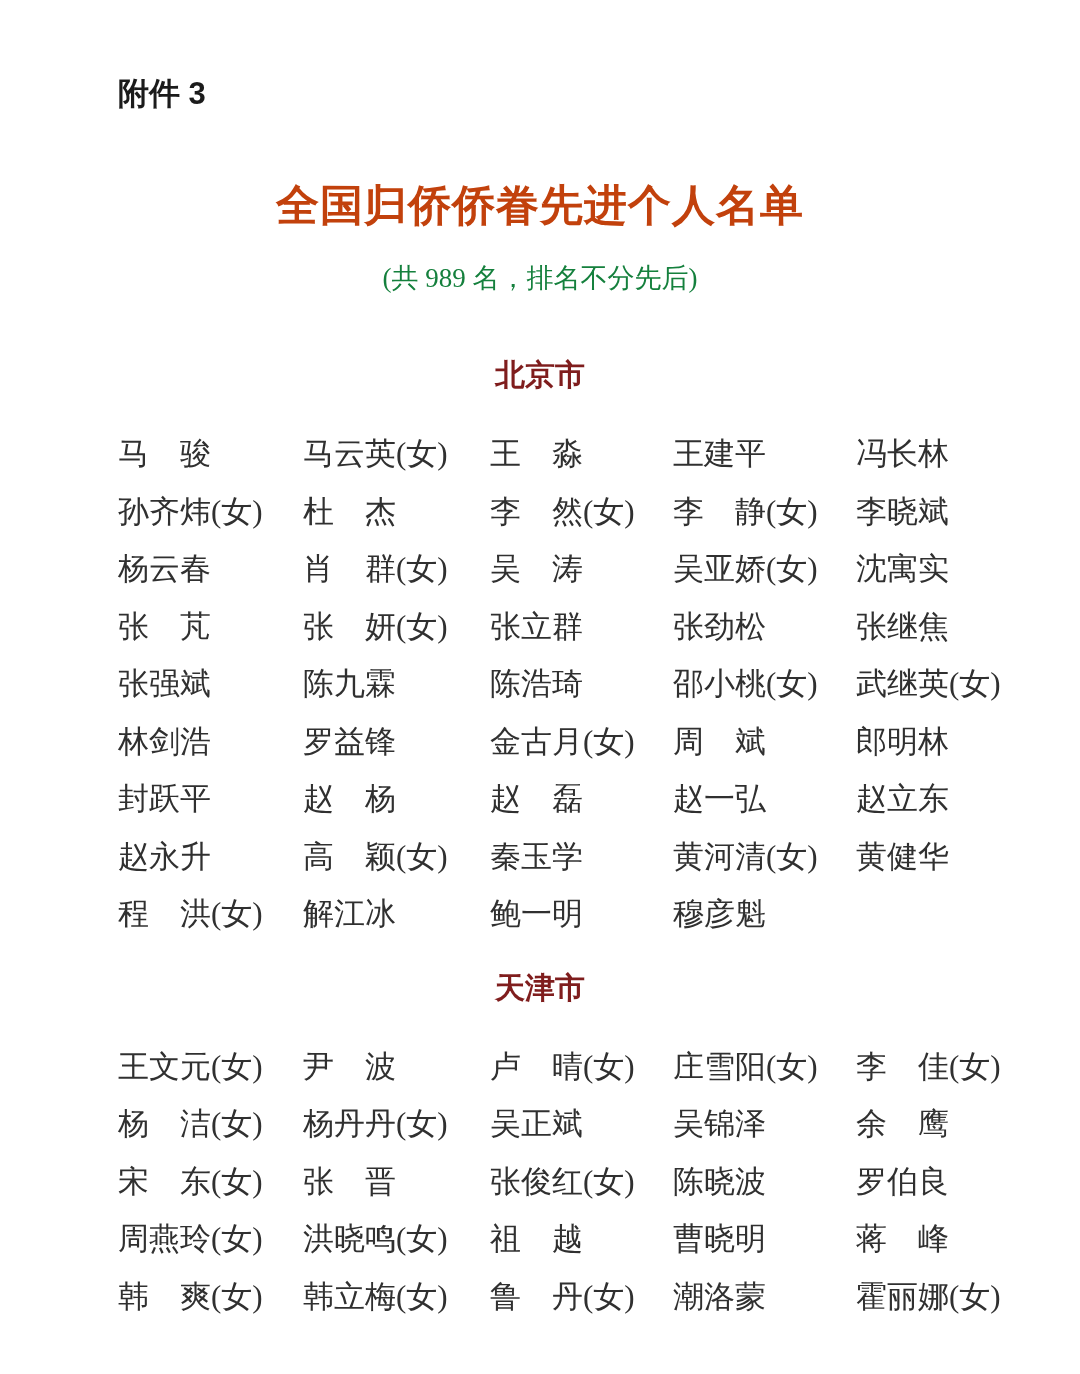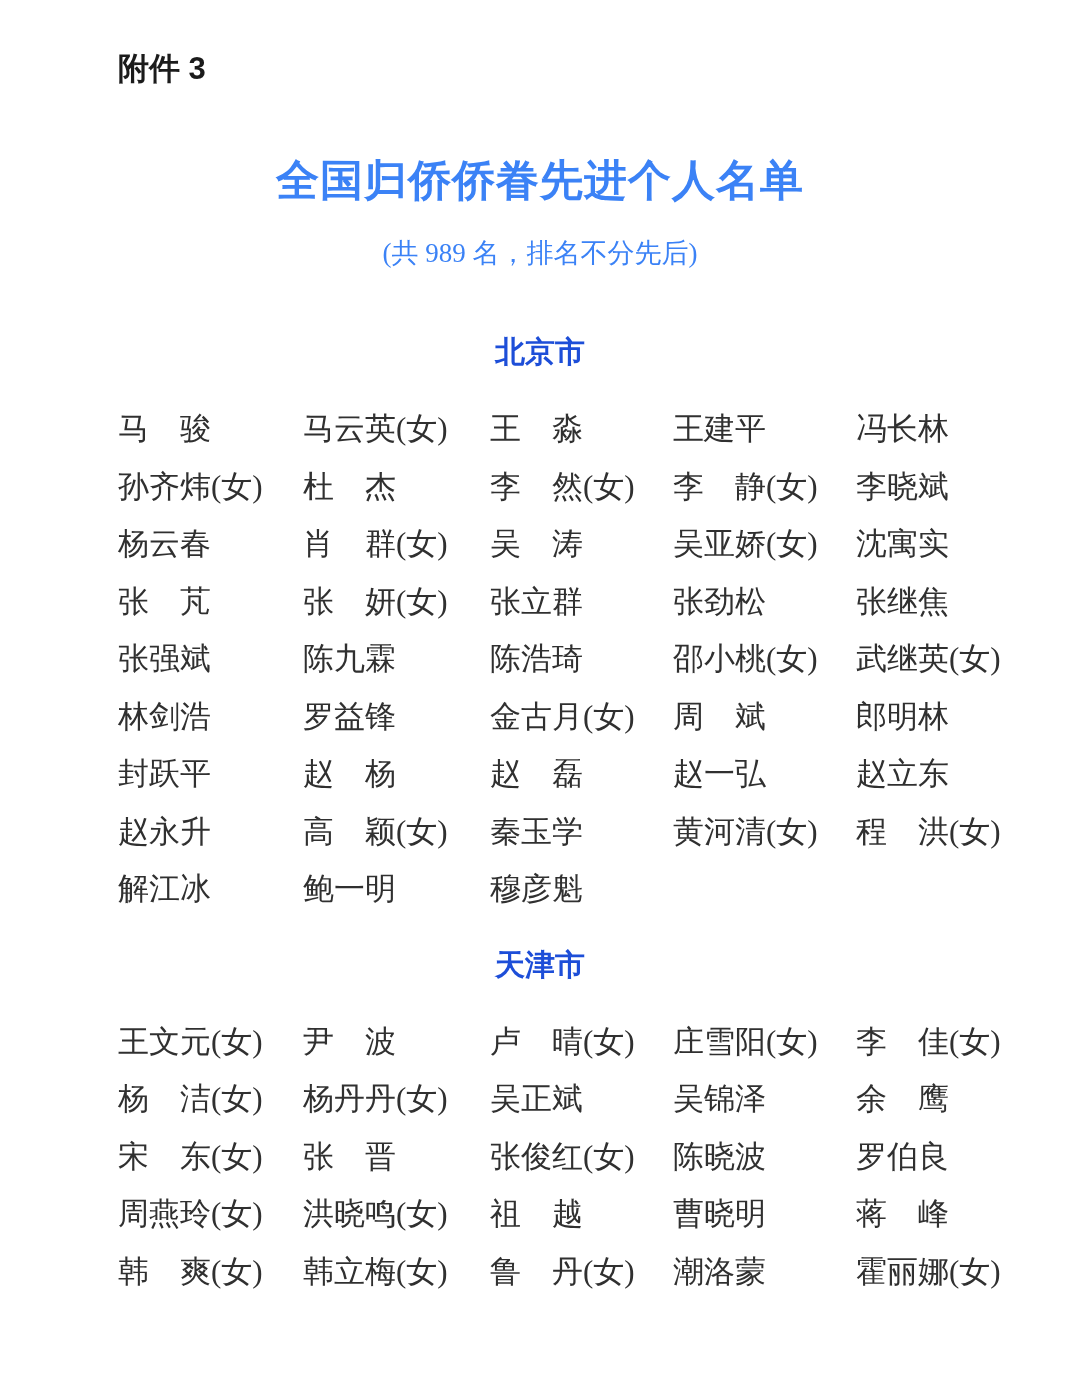--- a/index.html
+++ b/index.html
@@ -7,57 +7,57 @@
     padding: 0;
     background: #ffffff;
     width: 1080px;
     height: 1374px;
     overflow: hidden;
   }
   .page {
     box-sizing: border-box;
     width: 1080px;
     height: 1374px;
-    padding: 48px 118px 0 118px;
+    padding: 73px 118px 0 118px;
     background: #ffffff;
     color: #2a2a2a;
   }
   .attachment {
     font-family: "Liberation Sans", "DejaVu Sans", sans-serif;
     font-weight: 700;
     font-size: 31px;
     line-height: 42px;
     color: #1b1b1b;
   }
   .title {
     margin: 64px 0 0 0;
     text-align: center;
     font-family: "Liberation Serif", "DejaVu Serif", serif;
     font-weight: 900;
     font-size: 43px;
     line-height: 54px;
-    color: #3b82f6;
+    color: #c2410c;
     letter-spacing: 1px;
   }
   .subtitle {
     margin-top: 28px;
     text-align: center;
     font-family: "Liberation Serif", "DejaVu Serif", serif;
     font-size: 27px;
     line-height: 34px;
-    color: #3b82f6;
+    color: #15803d;
   }
   .region {
     margin: 60px 0 0 0;
     text-align: center;
-    font-family: Liberation Sans, sans-serif;
+    font-family: Liberation Mono, monospace;
     font-weight: 700;
     font-size: 30px;
     line-height: 44px;
-    color: #1d4ed8;
+    color: #7f1d1d;
   }
   .name-grid {
     margin-top: 26px;
     display: grid;
     grid-template-columns: 170px 172px 168px 168px 1fr;
     column-gap: 15px;
   }
   .name {
     font-family: "Liberation Serif", "DejaVu Serif", serif;
     font-size: 31px;
@@ -110,20 +110,21 @@
         <div class="name">郎明林</div>
         <div class="name">封跃平</div>
         <div class="name">赵　杨</div>
         <div class="name">赵　磊</div>
         <div class="name">赵一弘</div>
         <div class="name">赵立东</div>
         <div class="name">赵永升</div>
         <div class="name">高　颖(女)</div>
         <div class="name">秦玉学</div>
         <div class="name">黄河清(女)</div>
+        <div class="name">黄健华</div>
         <div class="name">程　洪(女)</div>
         <div class="name">解江冰</div>
         <div class="name">鲍一明</div>
         <div class="name">穆彦魁</div>
       </div>
       <h2 class="region second">天津市</h2>
       <div class="name-grid second">
         <div class="name">王文元(女)</div>
         <div class="name">尹　波</div>
         <div class="name">卢　晴(女)</div>

